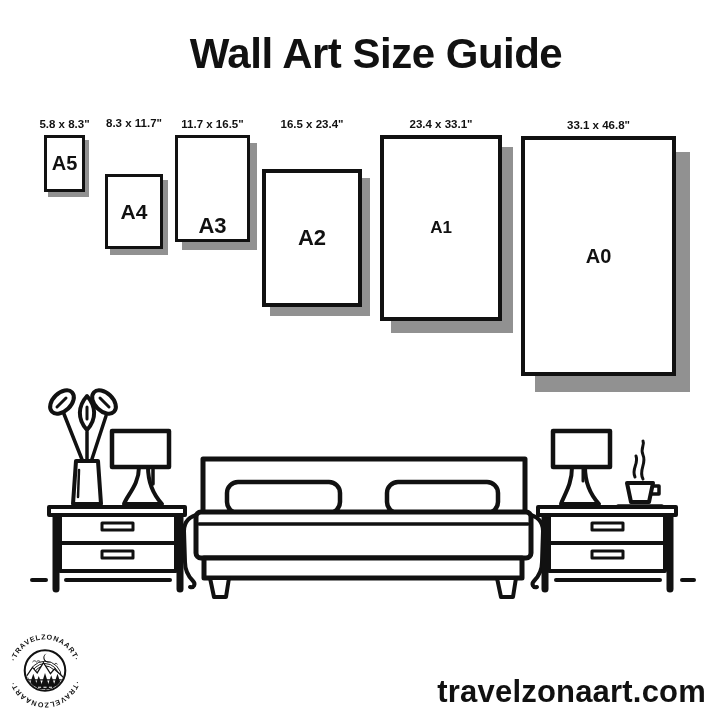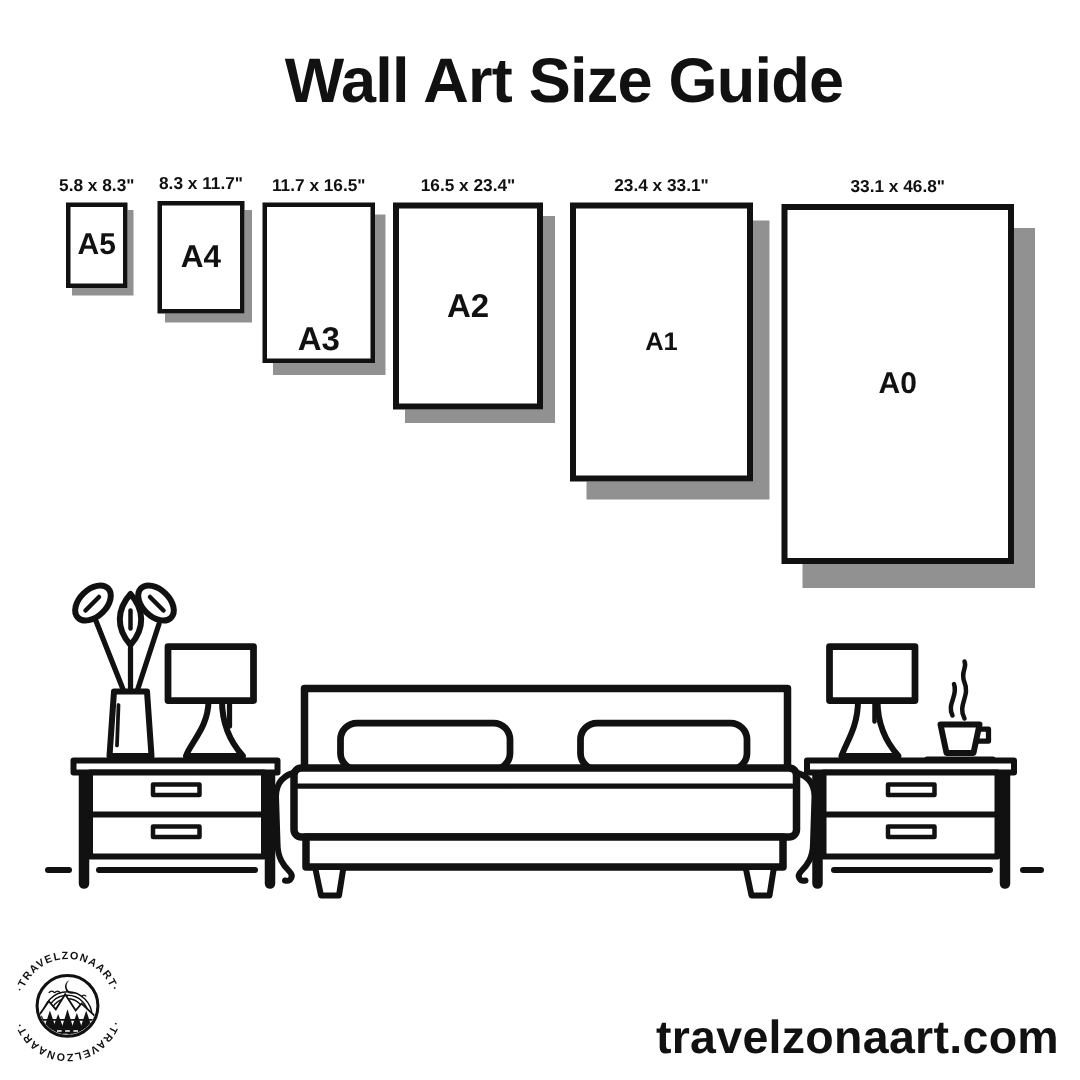--- a/index.html
+++ b/index.html
@@ -38,35 +38,35 @@
 
   <div class="size-item" style="left:44px;top:135px;width:41px;height:57px;">
     <div class="size-dims">5.8 x 8.3"</div>
     <div class="size-frame" style="border-width:3px;box-shadow:4px 5px 0 #919191;">
       <div class="size-name" style="font-size:20px;">A5</div>
     </div>
   </div>
 
   <div class="size-item" style="left:105px;top:134px;width:58px;height:75px;">
     <div class="size-dims">8.3 x 11.7"</div>
-    <div class="size-frame" style="border-width:3px;box-shadow:5px 6px 0 #919191;">
+    <div class="size-frame" style="border-width:3px;box-shadow:5px 6px 0 #919191;margin-top:40px;">
       <div class="size-name" style="font-size:21px;">A4</div>
     </div>
   </div>
 
   <div class="size-item" style="left:175px;top:135px;width:75px;height:107px;">
     <div class="size-dims">11.7 x 16.5"</div>
     <div class="size-frame" style="border-width:3px;box-shadow:7px 8px 0 #919191;align-items:flex-end;">
       <div class="size-name" style="font-size:22px;">A3</div>
     </div>
   </div>
 
   <div class="size-item" style="left:262px;top:135px;width:100px;height:138px;">
     <div class="size-dims">16.5 x 23.4"</div>
-    <div class="size-frame" style="border-width:4px;box-shadow:8px 9px 0 #919191;">
+    <div class="size-frame" style="border-width:4px;box-shadow:8px 9px 0 #919191;margin-top:34px;">
       <div class="size-name" style="font-size:22px;">A2</div>
     </div>
   </div>
 
   <div class="size-item" style="left:380px;top:135px;width:122px;height:186px;">
     <div class="size-dims">23.4 x 33.1"</div>
     <div class="size-frame" style="border-width:4px;box-shadow:11px 12px 0 #919191;">
       <div class="size-name" style="font-size:17px;">A1</div>
     </div>
   </div>

